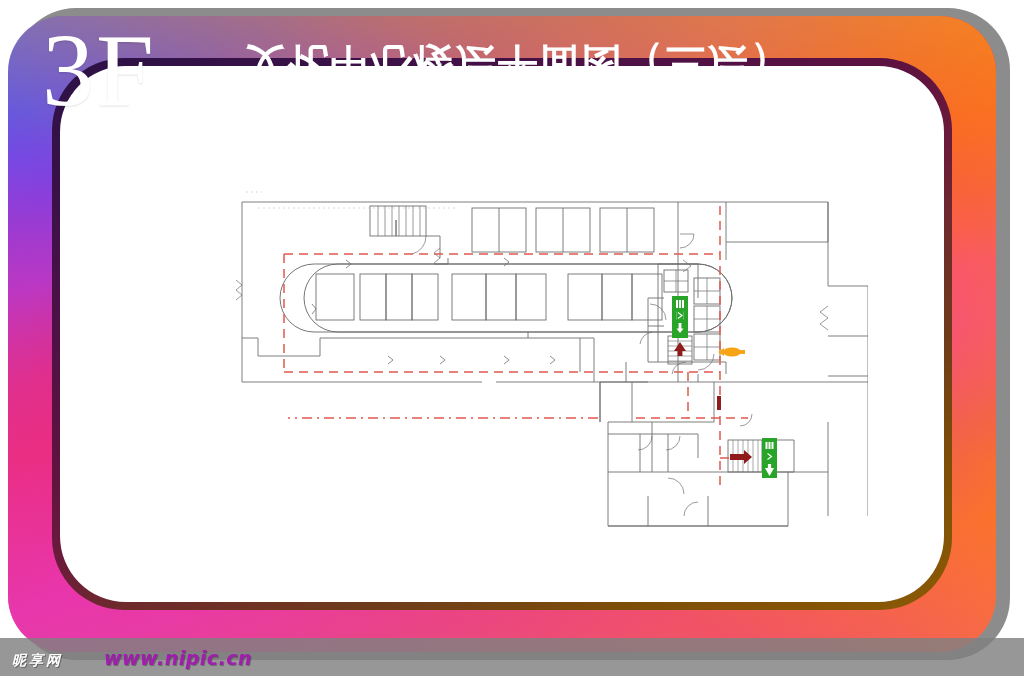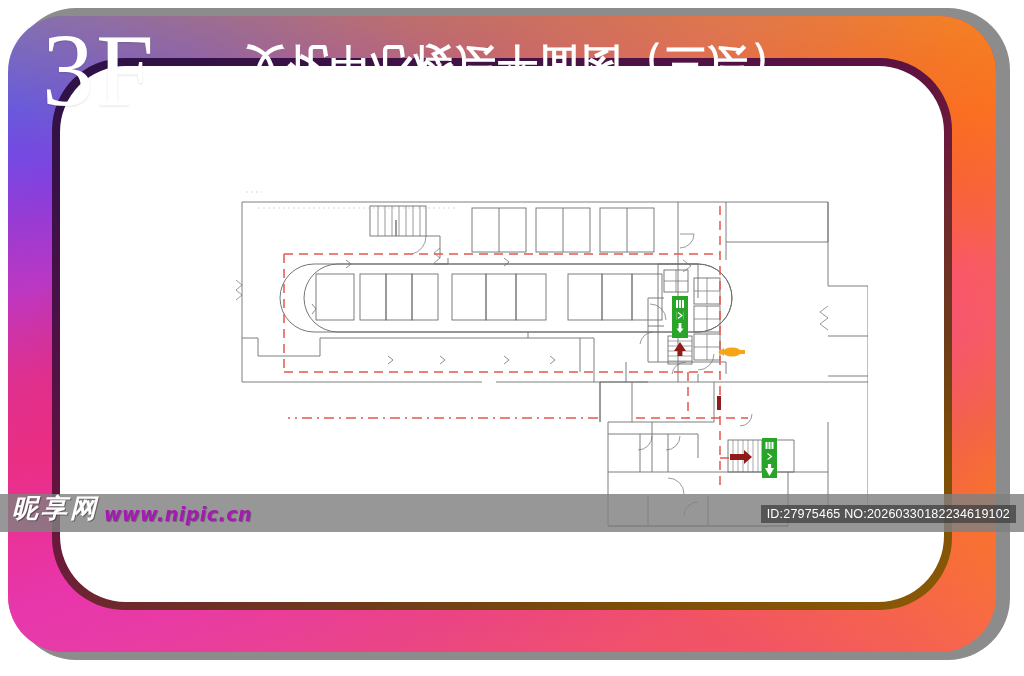--- a/index.html
+++ b/index.html
@@ -1,21 +1,21 @@
 <!DOCTYPE html>
 <html><head>
 <meta charset="utf-8">
 <style>
   html,body{margin:0;padding:0;}
   body{
     width:1024px;height:676px;overflow:hidden;
     background:#ffffff;
     font-family:"Liberation Sans","DejaVu Sans",sans-serif;
   }
-  #stage{position:relative;width:1024px;height:532px;background:#fff;}
+  #stage{position:relative;width:1024px;height:676px;background:#fff;}
 
   
   .shadow-plate{
     position:absolute;left:14px;top:8px;width:996px;height:652px;
     background:#8c8c8c;border-radius:62px;
   }
   
   .frame{
     position:absolute;left:8px;top:16px;width:988px;height:636px;
     border-radius:56px;overflow:hidden;
@@ -83,21 +83,21 @@
   }
 
   
   .wm-bar{
     position:absolute;left:0;bottom:0;width:1024px;height:38px;
     background:rgba(128,128,128,.82);
   }
   .wm-logo{
     position:absolute;left:12px;bottom:6px;
     font-family:"DejaVu Sans","Liberation Sans",sans-serif;
-    font-size:26px;font-weight:700;font-style:italic;color:#ffffff;
+    font-size:14px;font-weight:700;font-style:italic;color:#ffffff;
     letter-spacing:3px;text-shadow:1px 1px 0 rgba(0,0,0,.35);
   }
   .wm-url{
     position:absolute;left:104px;bottom:7px;
     font-family:"DejaVu Sans","Liberation Sans",sans-serif;
     font-size:19px;font-weight:700;font-style:italic;color:#a21caf;
     letter-spacing:.5px;text-shadow:1px 1px 0 rgba(0,0,0,.3);
   }
   .wm-id{
     position:absolute;right:8px;bottom:9px;
@@ -357,15 +357,14 @@
     </div>
 
   </div>
 
   <div class="floor-badge">3F</div>
   <div class="title">文化中心楼层平面图（三层）</div>
 
   <div class="wm-bar"></div>
   <div class="wm-logo">昵享网</div>
   <div class="wm-url">www.nipic.cn</div>
-  <div class="wm-id">ID:27975465 NO:20260330182234619102</div>
 
 </div>
 
 </body></html>

